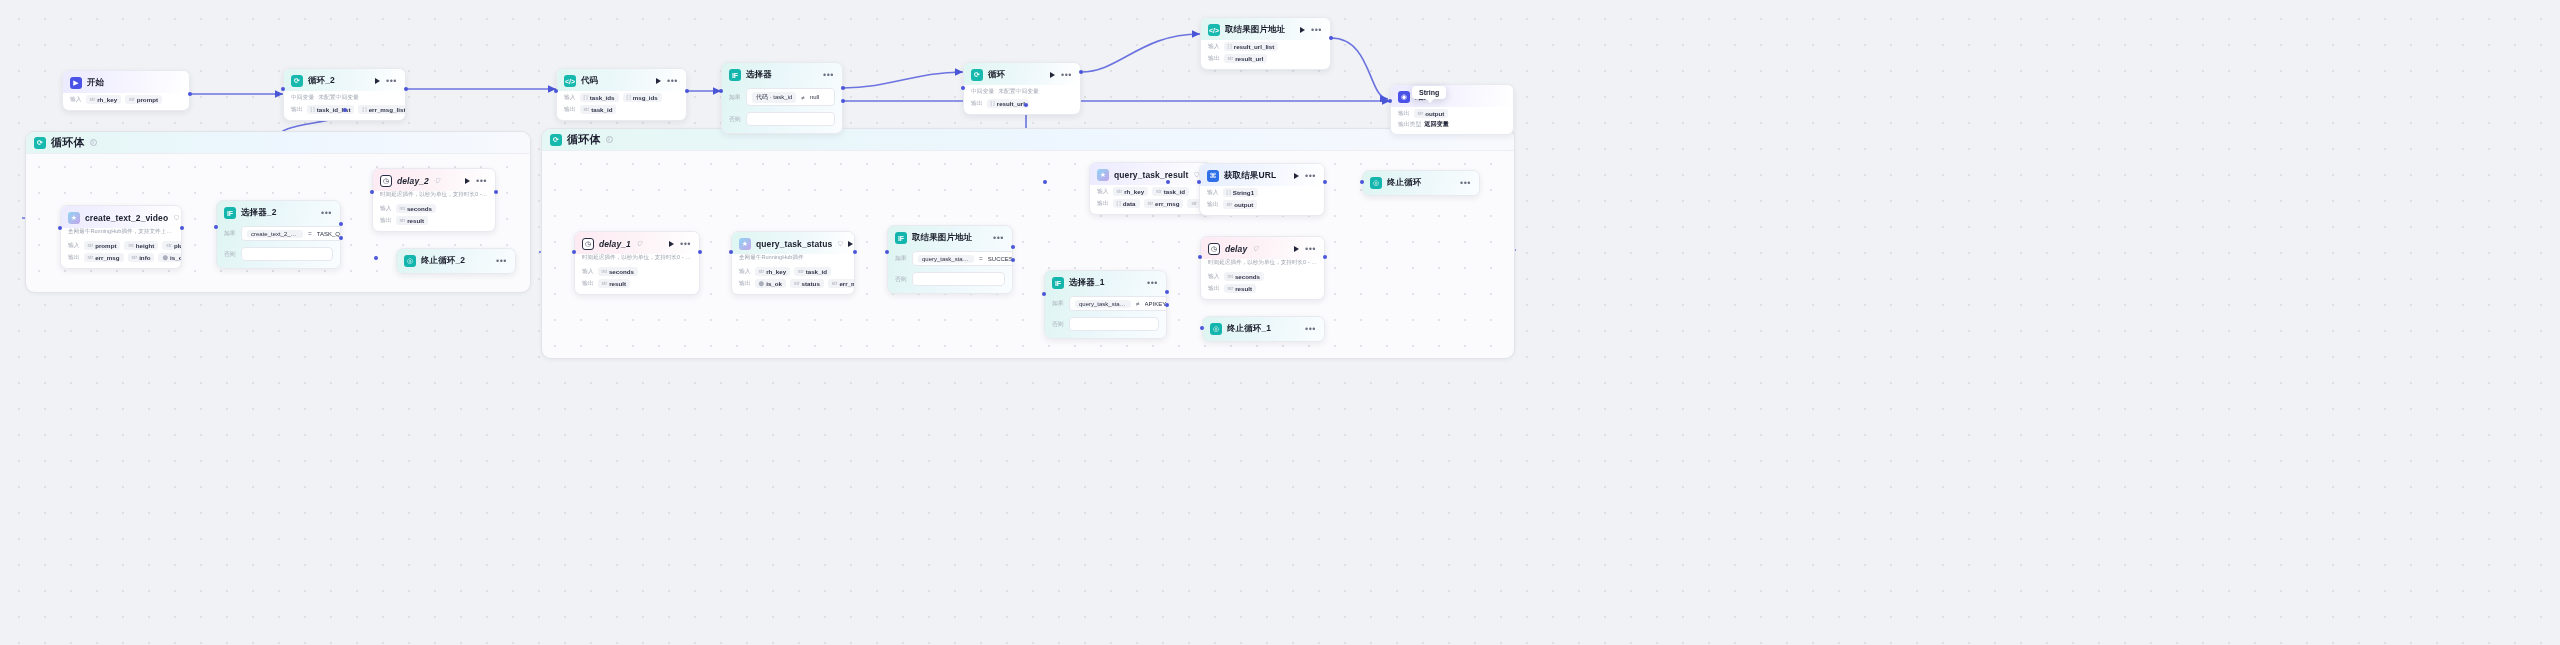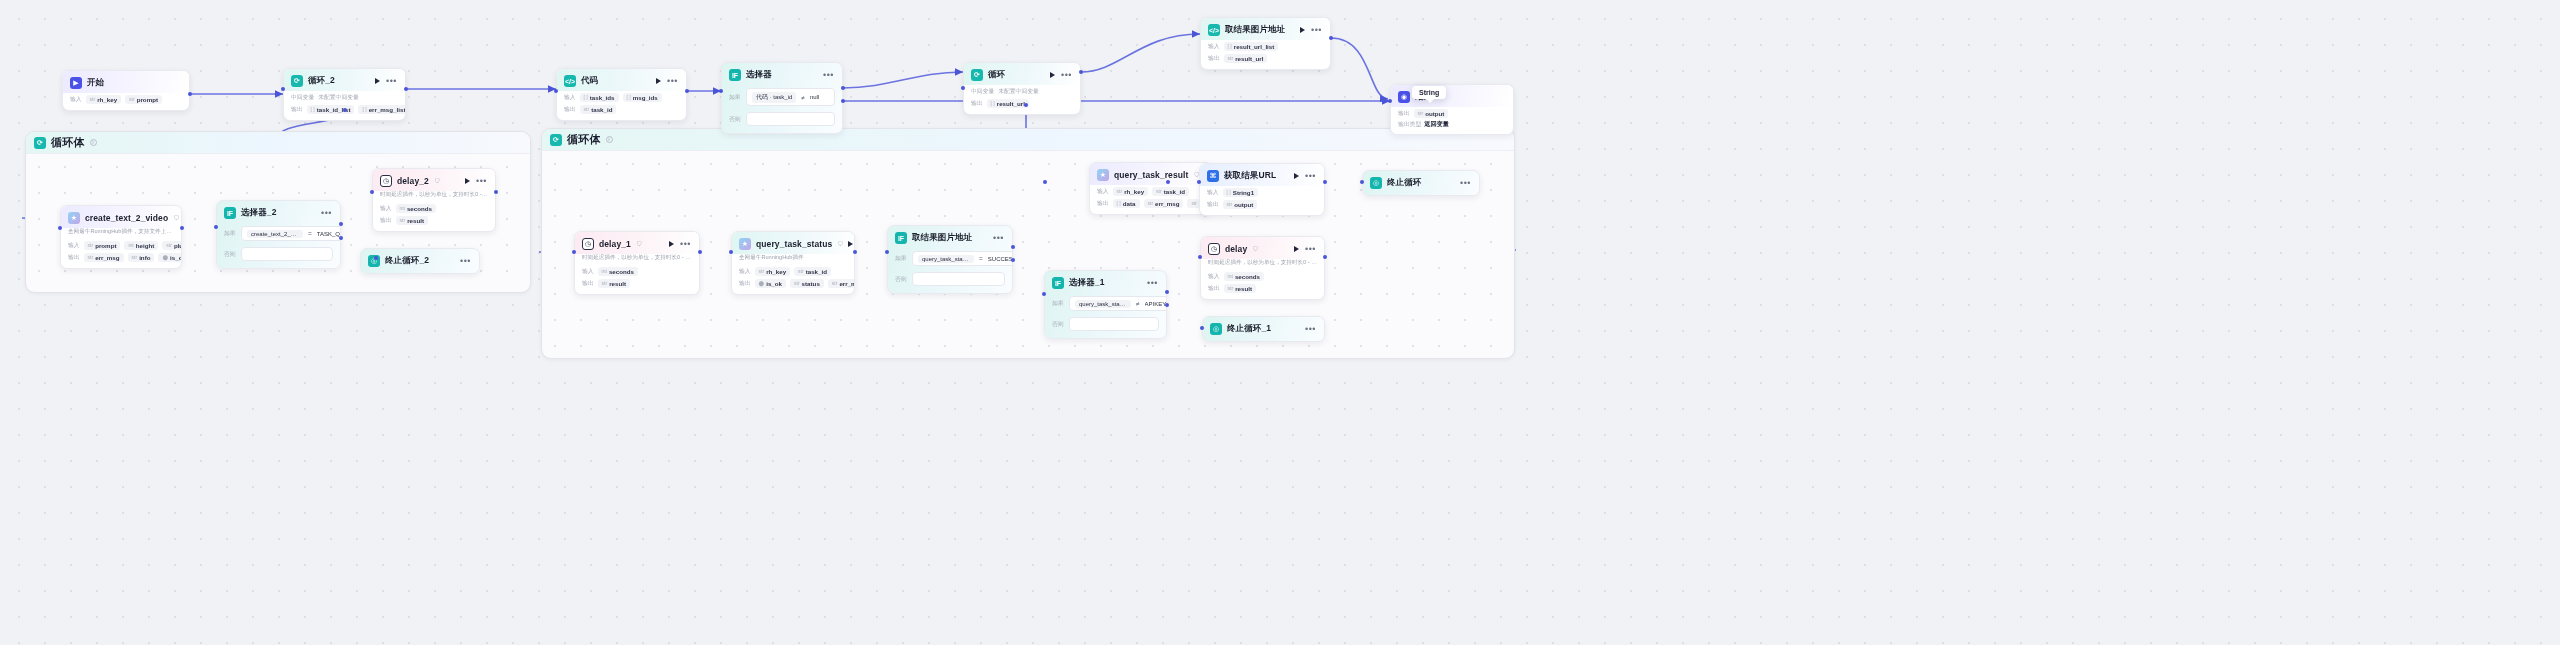--- a/index.html
+++ b/index.html
@@ -58,21 +58,21 @@
     z-index: 5;
   }
   .node-head {
     display: flex; align-items: center; gap: 5px;
     padding: 6px 7px 4px 7px;
   }
   .node.tint-purple .node-head { background: linear-gradient(100deg,#eceaff 0%, #f5f4ff 50%, #ffffff 100%); }
   .node.tint-teal   .node-head { background: linear-gradient(100deg,#dff6f2 0%, #eef8fb 55%, #ffffff 100%); }
   .node.tint-teal-full { background: linear-gradient(110deg,#ddf5f1 0%, #eaf7fa 45%, #fafdff 100%); }
   .node.tint-teal-full .node-head { background: transparent; }
-  .node.tint-pink .node-head { background: linear-gradient(100deg,#fdeaf2 0%, #fdf3f7 50%, #ffffff 100%); }
+  .node.tint-pink .node-head { background: linear-gradient(100deg,#fdeaf2 0%, #fdf3f7 50%, #ffffff 100%); font-style: italic; }
   .node.tint-blue .node-head { background: linear-gradient(100deg,#e6eeff 0%, #f2f6ff 50%, #ffffff 100%); text-align: center; }
 
   .nicon {
     width: 12px; height: 12px; border-radius: 3px;
     display: flex; align-items: center; justify-content: center;
     font-size: 7px; color: #fff; font-weight: bold; flex: 0 0 auto;
   }
   .ic-start { background: #4b52e8; }
   .ic-loop  { background: #17b8ad; }
   .ic-code  { background: #17b8ad; }
@@ -508,21 +508,21 @@
         <span class="chip">
             <span class="ty">str</span>
             <span>result</span>
           </span>
       </div>
     </div>
   </div>
   <div class="port" style="left:370px; top:190px;"></div>
   <div class="port" style="left:494px; top:190px;"></div>
 
-  <div class="node tint-teal-full" style="left:360px; top:248px; width:120px; height:26px;">
+  <div class="node tint-teal-full" style="left:396px; top:248px; width:120px; height:26px;">
     <div class="node-head">
       <span class="nicon ic-break">◎</span>
       <span class="ntitle">终止循环_2</span>
       <span class="head-right">
         <span class="dots">•••</span>
       </span>
     </div>
   </div>
   <div class="port" style="left:374px; top:256px;"></div>
 

